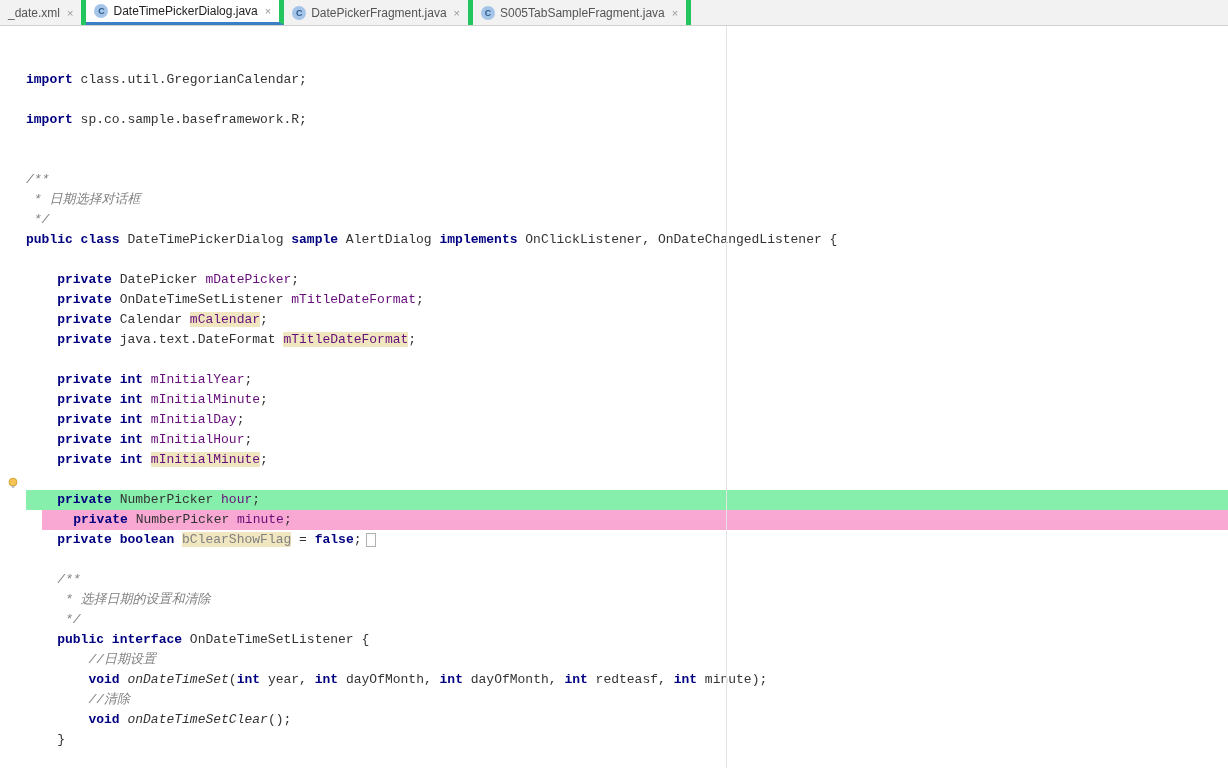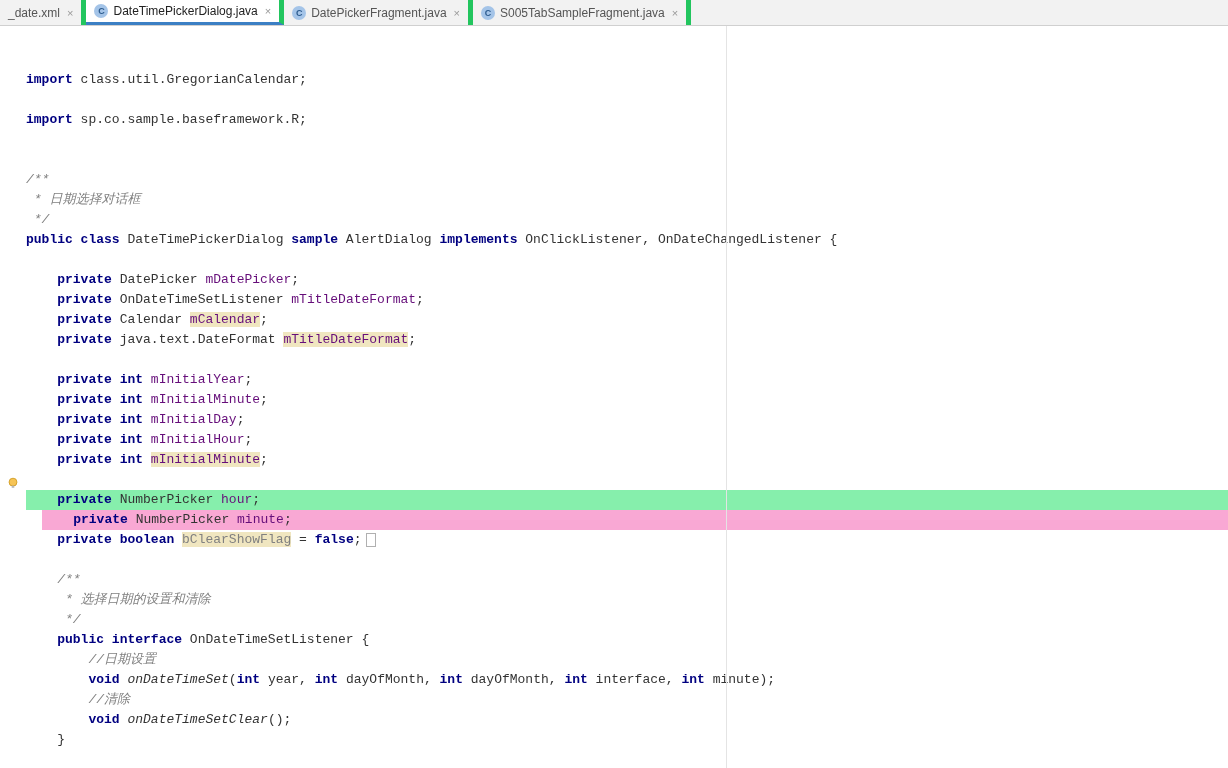--- a/index.html
+++ b/index.html
@@ -179,21 +179,21 @@
 
 <span class="hl-warn-line">    <span class="kw">private </span><span>NumberPicker </span><span class="memb">hour</span><span>;</span></span>
 <span class="hl-warn-line2">    <span class="kw">private </span><span>NumberPicker </span><span class="memb">minute</span><span>;</span></span>
     <span class="kw">private </span><span class="kw">boolean </span><span class="memb-warn hl-y">bClearShowFlag</span><span> = </span><span class="false">false</span><span>;</span><span class="caret-box"></span>
 
     <span class="comment">/**</span>
     <span class="comment"> * 选择日期的设置和清除</span>
     <span class="comment"> */</span>
     <span class="kw">public </span><span class="kw">interface </span><span>OnDateTimeSetListener </span><span>{</span>
         <span class="comment">//日期设置</span>
-        <span class="kw">void </span><span class="fn-decl">onDateTimeSet</span><span>(</span><span class="kw">int </span><span>year, </span><span class="kw">int </span><span>dayOfMonth, </span><span class="kw">int </span><span>dayOfMonth, </span><span class="kw">int </span><span>interface, </span><span class="kw">int </span><span>minute);</span>
+        <span class="kw">void </span><span class="fn-decl">onDateTimeSet</span><span>(</span><span class="kw">int </span><span>year, </span><span class="kw">int </span><span>dayOfMonth, </span><span class="kw">int </span><span>dayOfMonth, </span><span class="kw">int </span><span>redteasf, </span><span class="kw">int </span><span>minute);</span>
         <span class="comment">//清除</span>
         <span class="kw">void </span><span class="fn-decl">onDateTimeSetClear</span><span>();</span>
     <span>}</span>
     
     
     
   </div>
 </div>
 
 </body></html>

